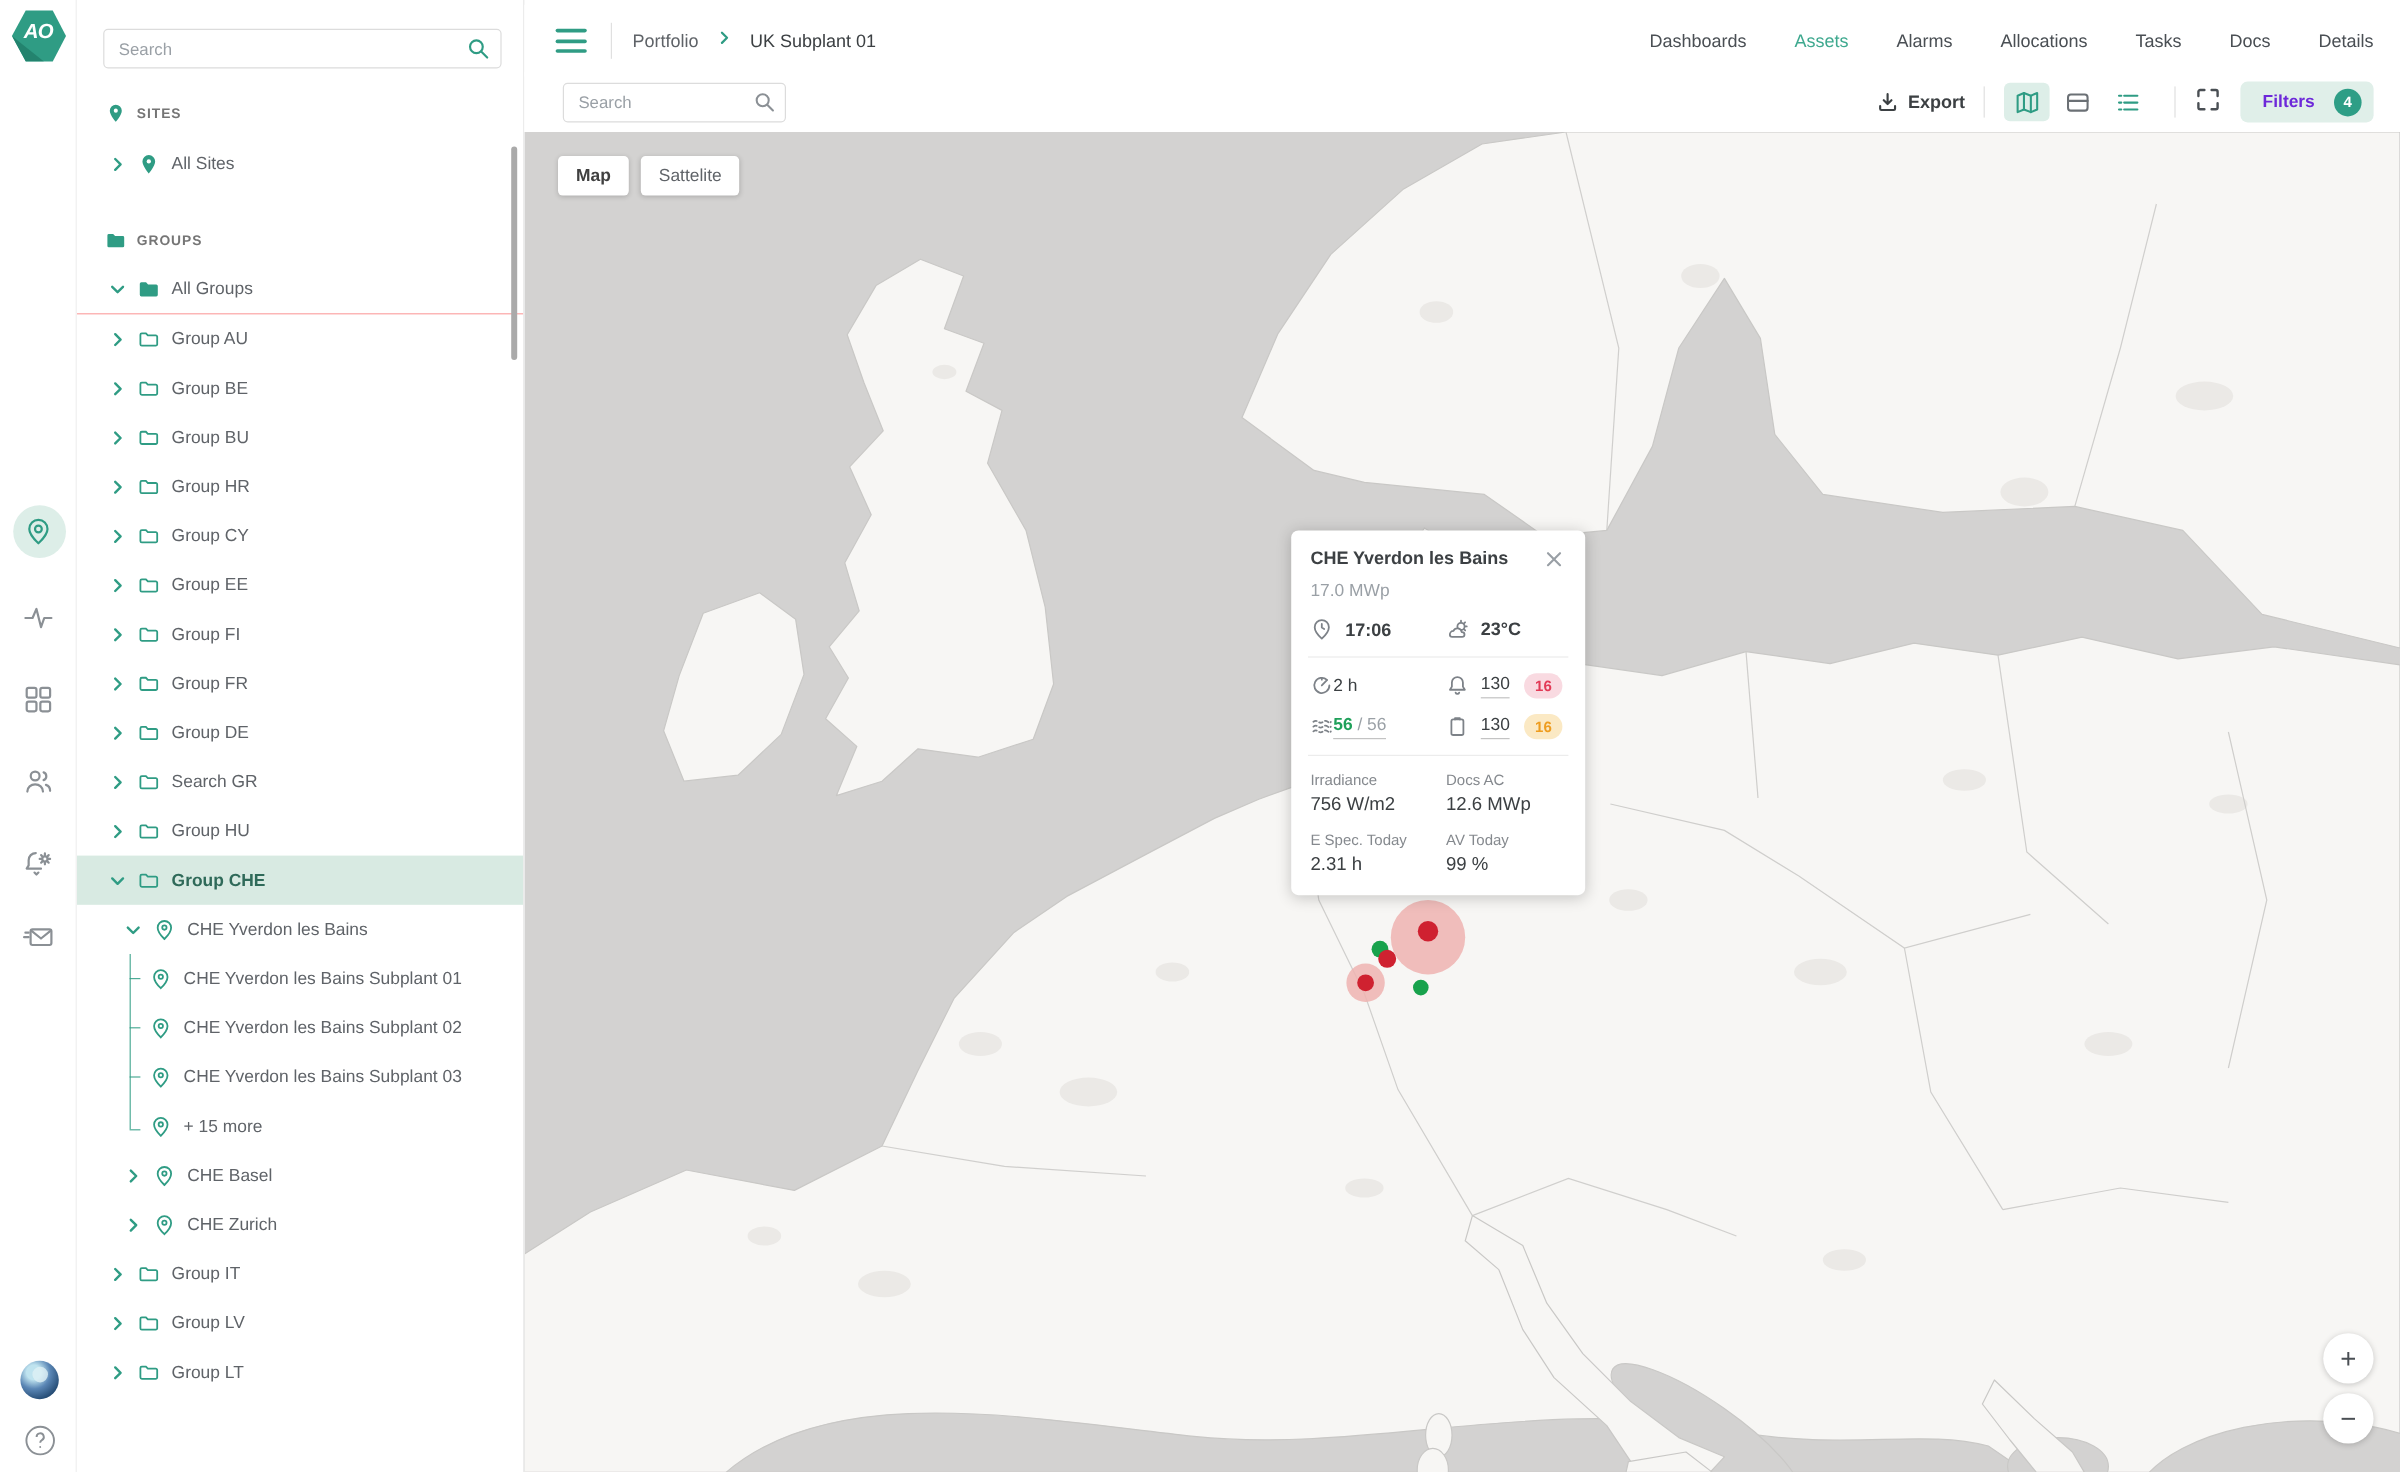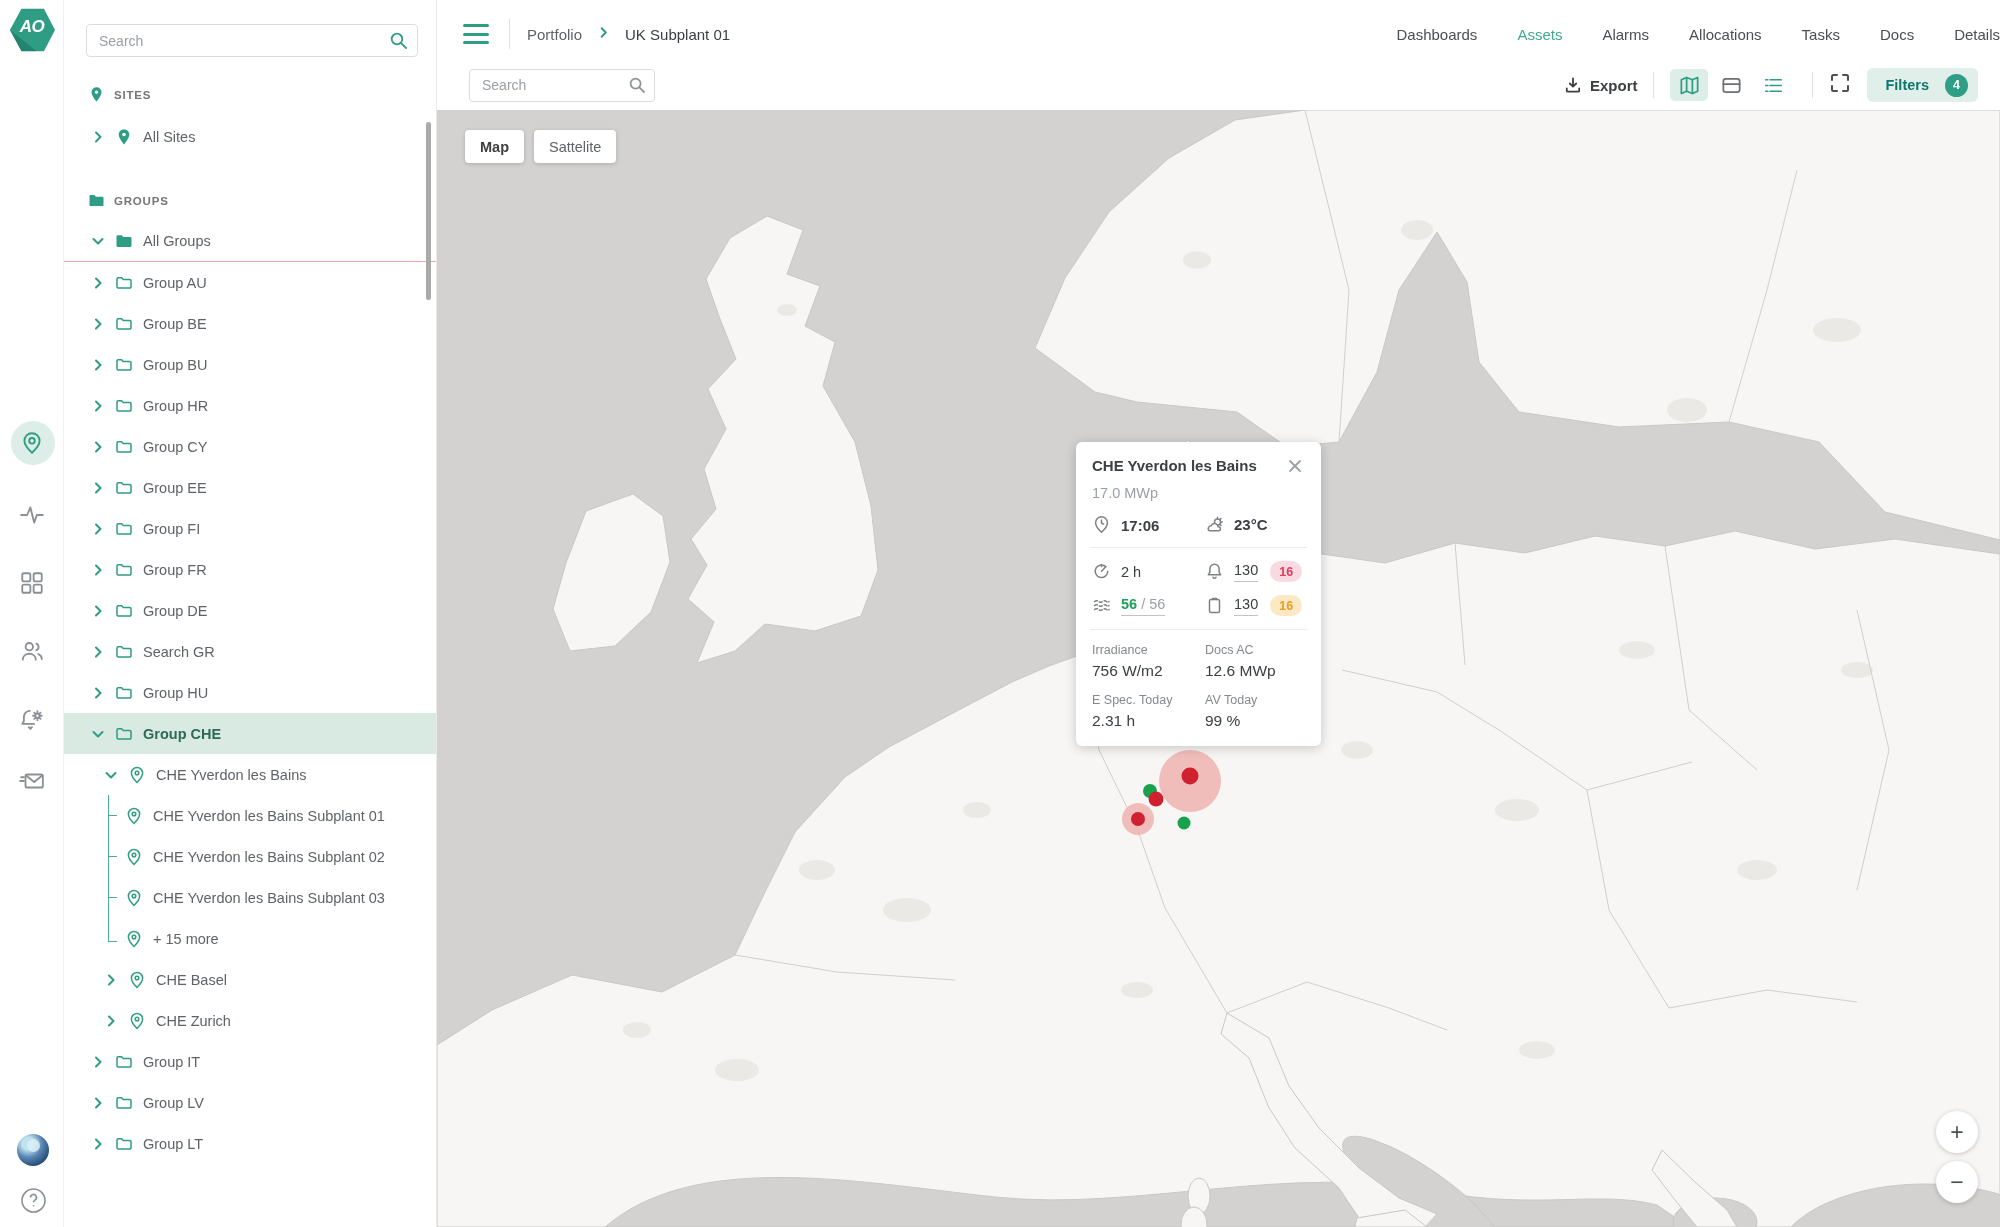--- a/index.html
+++ b/index.html
@@ -67,21 +67,21 @@
     display:flex; align-items:center; z-index:25; }
   .burger { margin-left:26px; width:26px; height:20px; display:flex; flex-direction:column;
     justify-content:space-between; }
   .burger i { display:block; height:3px; border-radius:2px; background:#2f9c84; }
   .tb-sep { width:1px; height:30px; background:#e0e0e0; margin:0 17px 0 20px; }
   .crumb { font-size:15px; color:#5f6368; }
   .crumb.current { color:#3c4043; }
   .crumb-chev { margin:0 14px; }
   .crumb-chev svg { width:15px; height:15px; fill:none; stroke:#2f9c84; stroke-width:2;
     stroke-linecap:round; stroke-linejoin:round; }
-  .topnav { margin-left:auto; display:flex; align-items:center; gap:40px; }
+  .topnav { margin-left:auto; margin-right:22px; display:flex; align-items:center; gap:40px; }
   .topnav .nav-item { font-size:15px; color:#4a4f54; cursor:pointer; }
   .topnav .nav-item.active { color:#3fa98f; }
 
   
   .toolbar { position:absolute; left:437px; top:60px; width:1563px; height:50px; background:#fff;
     display:flex; align-items:center; z-index:25; }
   .tb-search { position:relative; margin-left:32px; width:186px; }
   .tb-search input { width:100%; height:33px; border:1px solid #dcdcdc; border-radius:4px;
     padding:0 34px 0 12px; font-size:14px; outline:none; font-family:"Liberation Sans", sans-serif; }
   .tb-search .mag { position:absolute; right:9px; top:7px; width:18px; height:18px; }
@@ -93,21 +93,21 @@
   .v-div { width:1px; height:26px; background:#e0e0e0; margin:0 16px; }
   .view-btn { width:38px; height:32px; border-radius:5px; display:flex; align-items:center;
     justify-content:center; margin-right:4px; }
   .view-btn svg { width:23px; height:23px; fill:none; stroke-width:1.8; stroke-linecap:round;
     stroke-linejoin:round; }
   .view-btn.active { background:#ddeee8; }
   .fs-btn svg { width:22px; height:22px; fill:none; stroke:#4a4f54; stroke-width:2;
     stroke-linecap:round; }
   .filters-btn { margin-left:16px; height:34px; padding:0 10px 0 18px; border-radius:6px;
     background:#e0efe9; display:flex; align-items:center; gap:16px; }
-  .filters-btn .f-lab { font-size:14.5px; font-weight:bold; color:#0f766e; }
+  .filters-btn .f-lab { font-size:14.5px; font-weight:bold; color:#6d28d9; }
   .filters-badge { width:23px; height:23px; border-radius:50%; background:#2e9e86; color:#fff;
     font-size:12.5px; font-weight:bold; display:flex; align-items:center; justify-content:center; }
 
   
   .maparea { position:absolute; left:437px; top:110px; width:1563px; height:1117px;
     background:#d3d2d1; overflow:hidden; }
   .maparea svg.map { position:absolute; left:0; top:0; }
   .map-type { position:absolute; left:28px; top:20px; display:flex; gap:10px; z-index:5; }
   .map-type .mbtn { height:33px; padding:0 15px; background:#fff; border-radius:4px;
     box-shadow:0 1px 4px rgba(0,0,0,.18); font-size:14.5px; display:flex; align-items:center; }
@@ -128,21 +128,21 @@
   .pp-cap { margin-top:9px; font-size:14.5px; color:#9aa0a6; }
   .pp-row { display:flex; align-items:center; margin-top:14px; }
   .pp-col { display:flex; align-items:center; gap:10px; }
   .pp-col.c1 { width:113px;align-items:flex-end; }
   .pp-ic { width:19px; height:19px; flex:0 0 19px; }
   .pp-ic svg { width:19px; height:19px; fill:none; stroke:#7d8288; stroke-width:1.5;
     stroke-linecap:round; stroke-linejoin:round; }
   .pp-val { font-size:15px; font-weight:bold; color:#3c4043; }
   .pp-hr { height:1px; background:#ececec; margin:13px -2px 0; }
   .stat-row { display:flex; align-items:center; margin-top:13px; }
-  .stat-left { display:flex; align-items:center; gap:10px; width:113px; }
+  .stat-left { display:flex; align-items:center; width:113px; }
   .stat-right { display:flex; align-items:center; gap:10px; }
   .stat-val { font-size:14.5px; color:#3c4043; }
   .u { border-bottom:1px solid #c3c3c3; padding-bottom:3px; }
   .ok-green { color:#1fa05a; font-weight:bold; }
   .dim-gray { color:#9aa0a6; }
   .badge { height:21px; min-width:32px; padding:0 8px; border-radius:11px; font-size:12.5px;
     font-weight:bold; display:flex; align-items:center; justify-content:center; margin-left:2px; }
   .badge.red { background:#f9dae1; color:#e23b57; }
   .badge.orange { background:#fbe9c4; color:#ee9d20; }
   .met-grid { display:grid; grid-template-columns:113px 1fr; row-gap:13px; margin-top:13px; }

